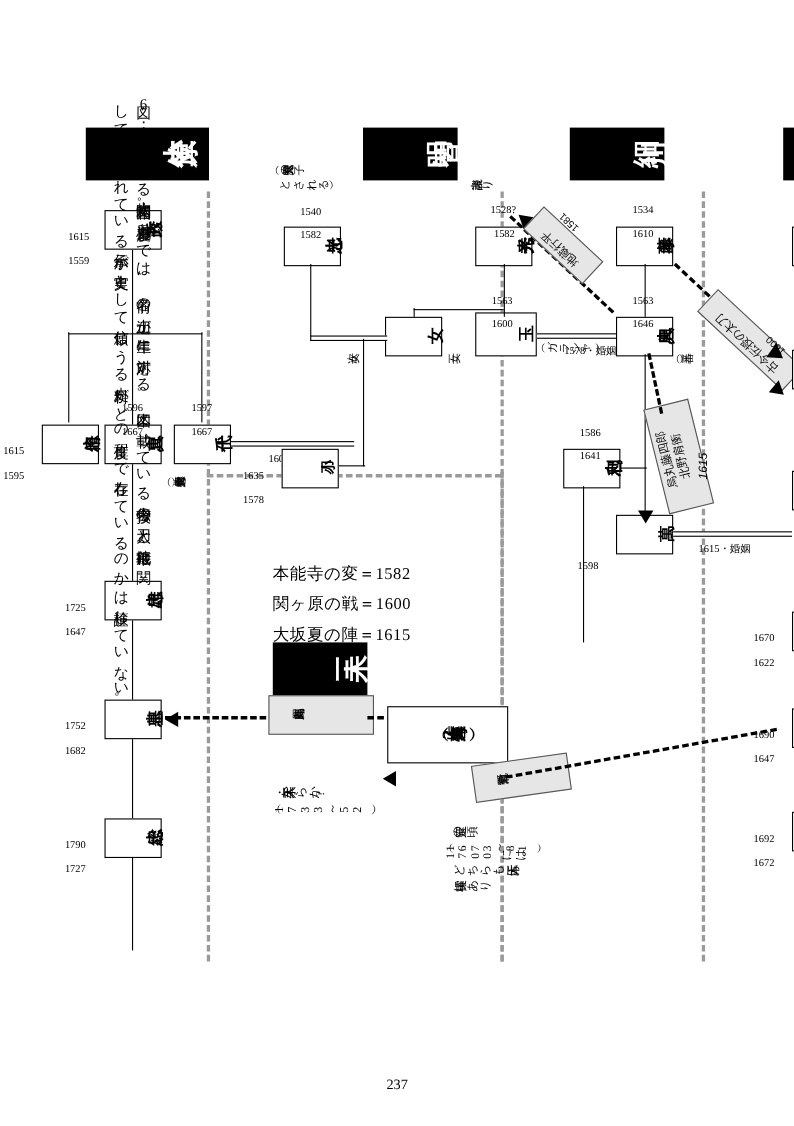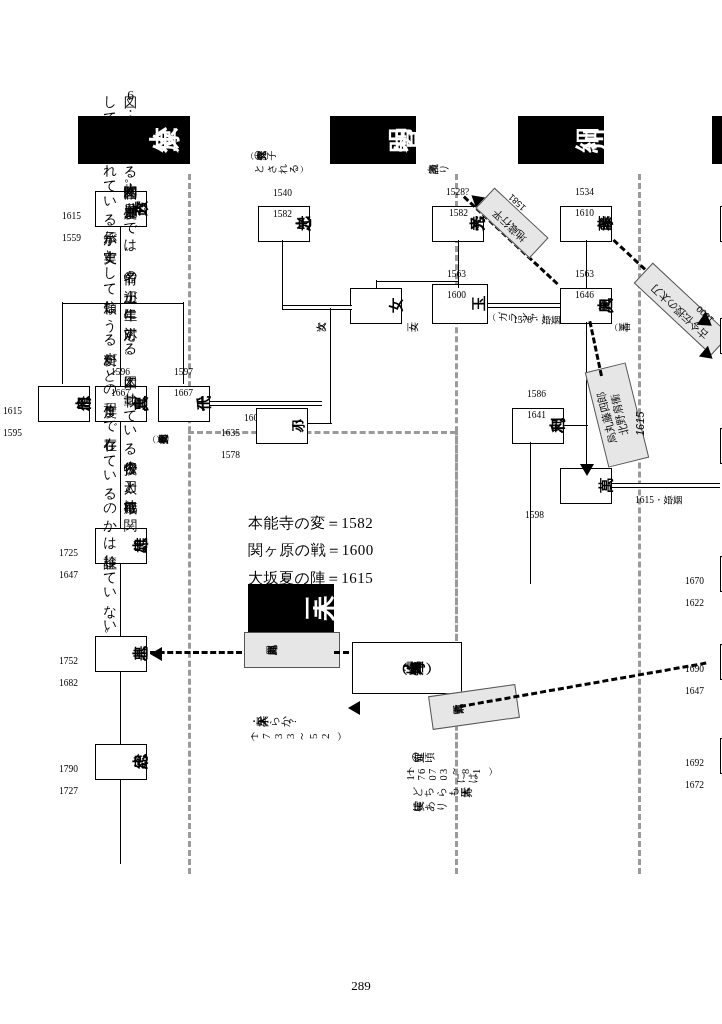--- a/index.html
+++ b/index.html
@@ -416,14 +416,14 @@
    </div>
   </div>
 
   <div class="caption" style="left:96px;top:86px;width:44px;height:880px;">
     <div style="display:flex;flex-direction:row-reverse;height:100%;">
       <span class="vtext" style="display:block;height:880px;letter-spacing:1px;">図6：烏丸藤四郎に関する人物相関図。烏丸資慶までは、名前の上辺が生年に対応する。本図に載せている古今伝授の太刀と地蔵行平に関</span>
       <span class="vtext" style="display:block;height:880px;letter-spacing:1px;">しては現在知られている伝承が史実として信頼しうる史料がどの程度まで存在しているのかは検証していない。</span>
     </div>
   </div>
 
-  <div id="pageno">289</div>
+  <div id="pageno">237</div>
 </div>
 
 </body></html>

